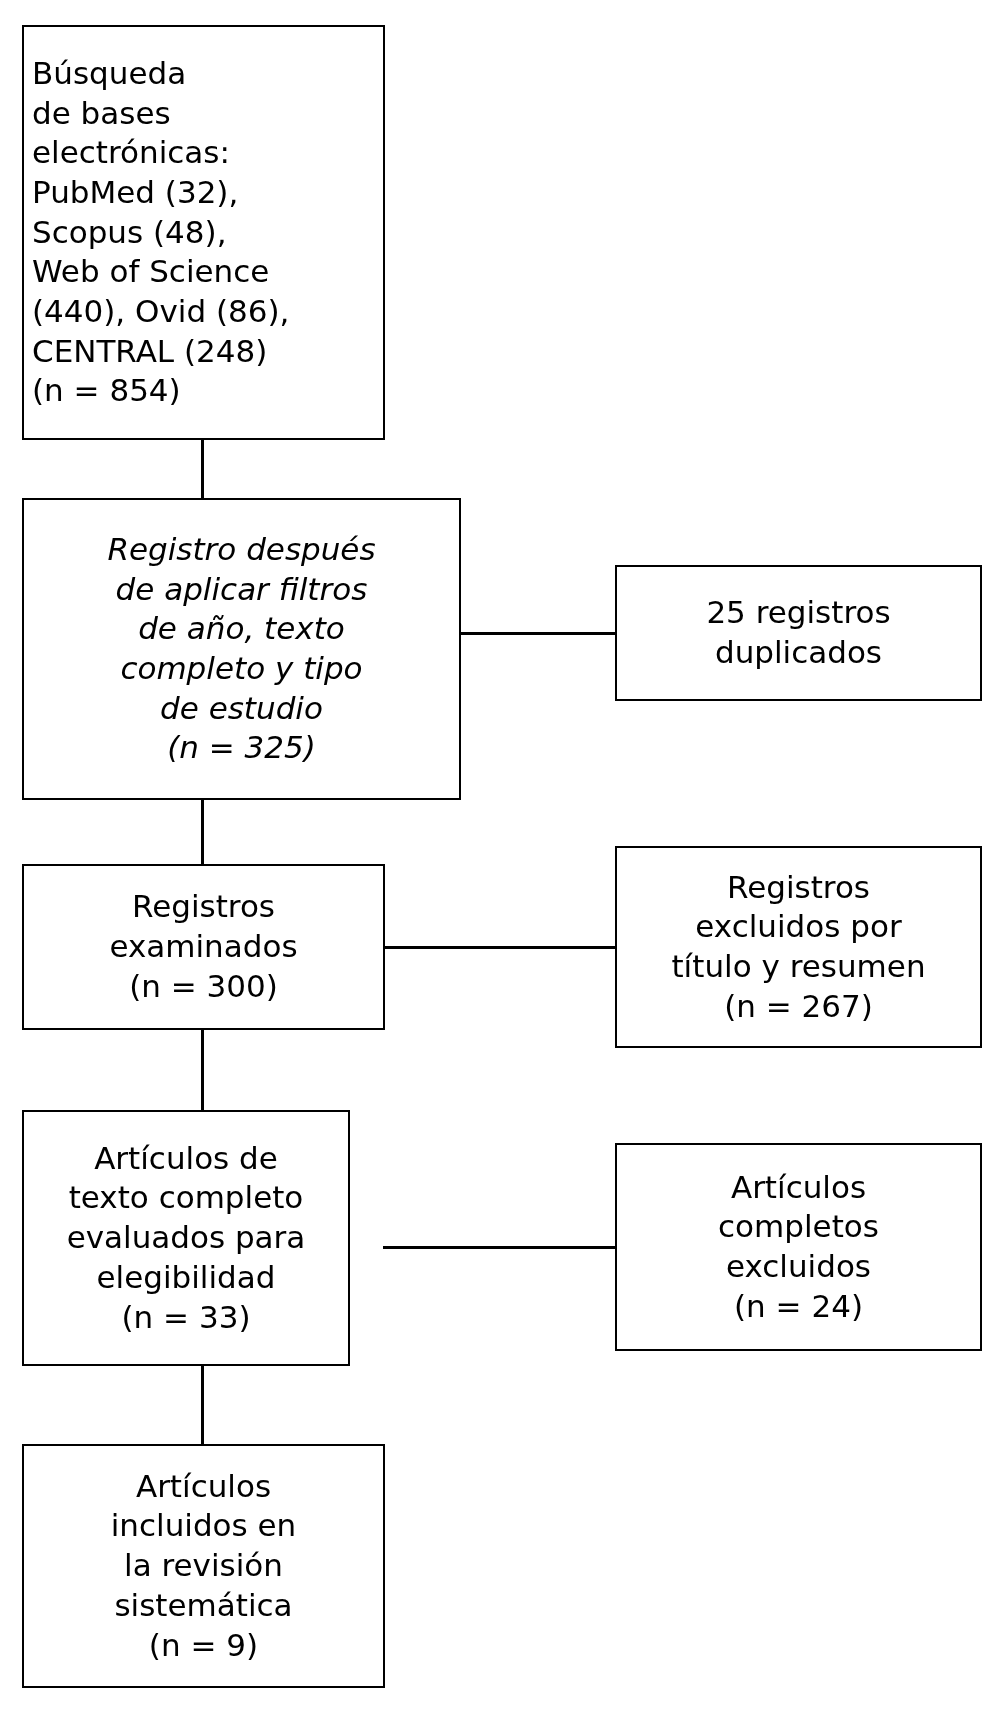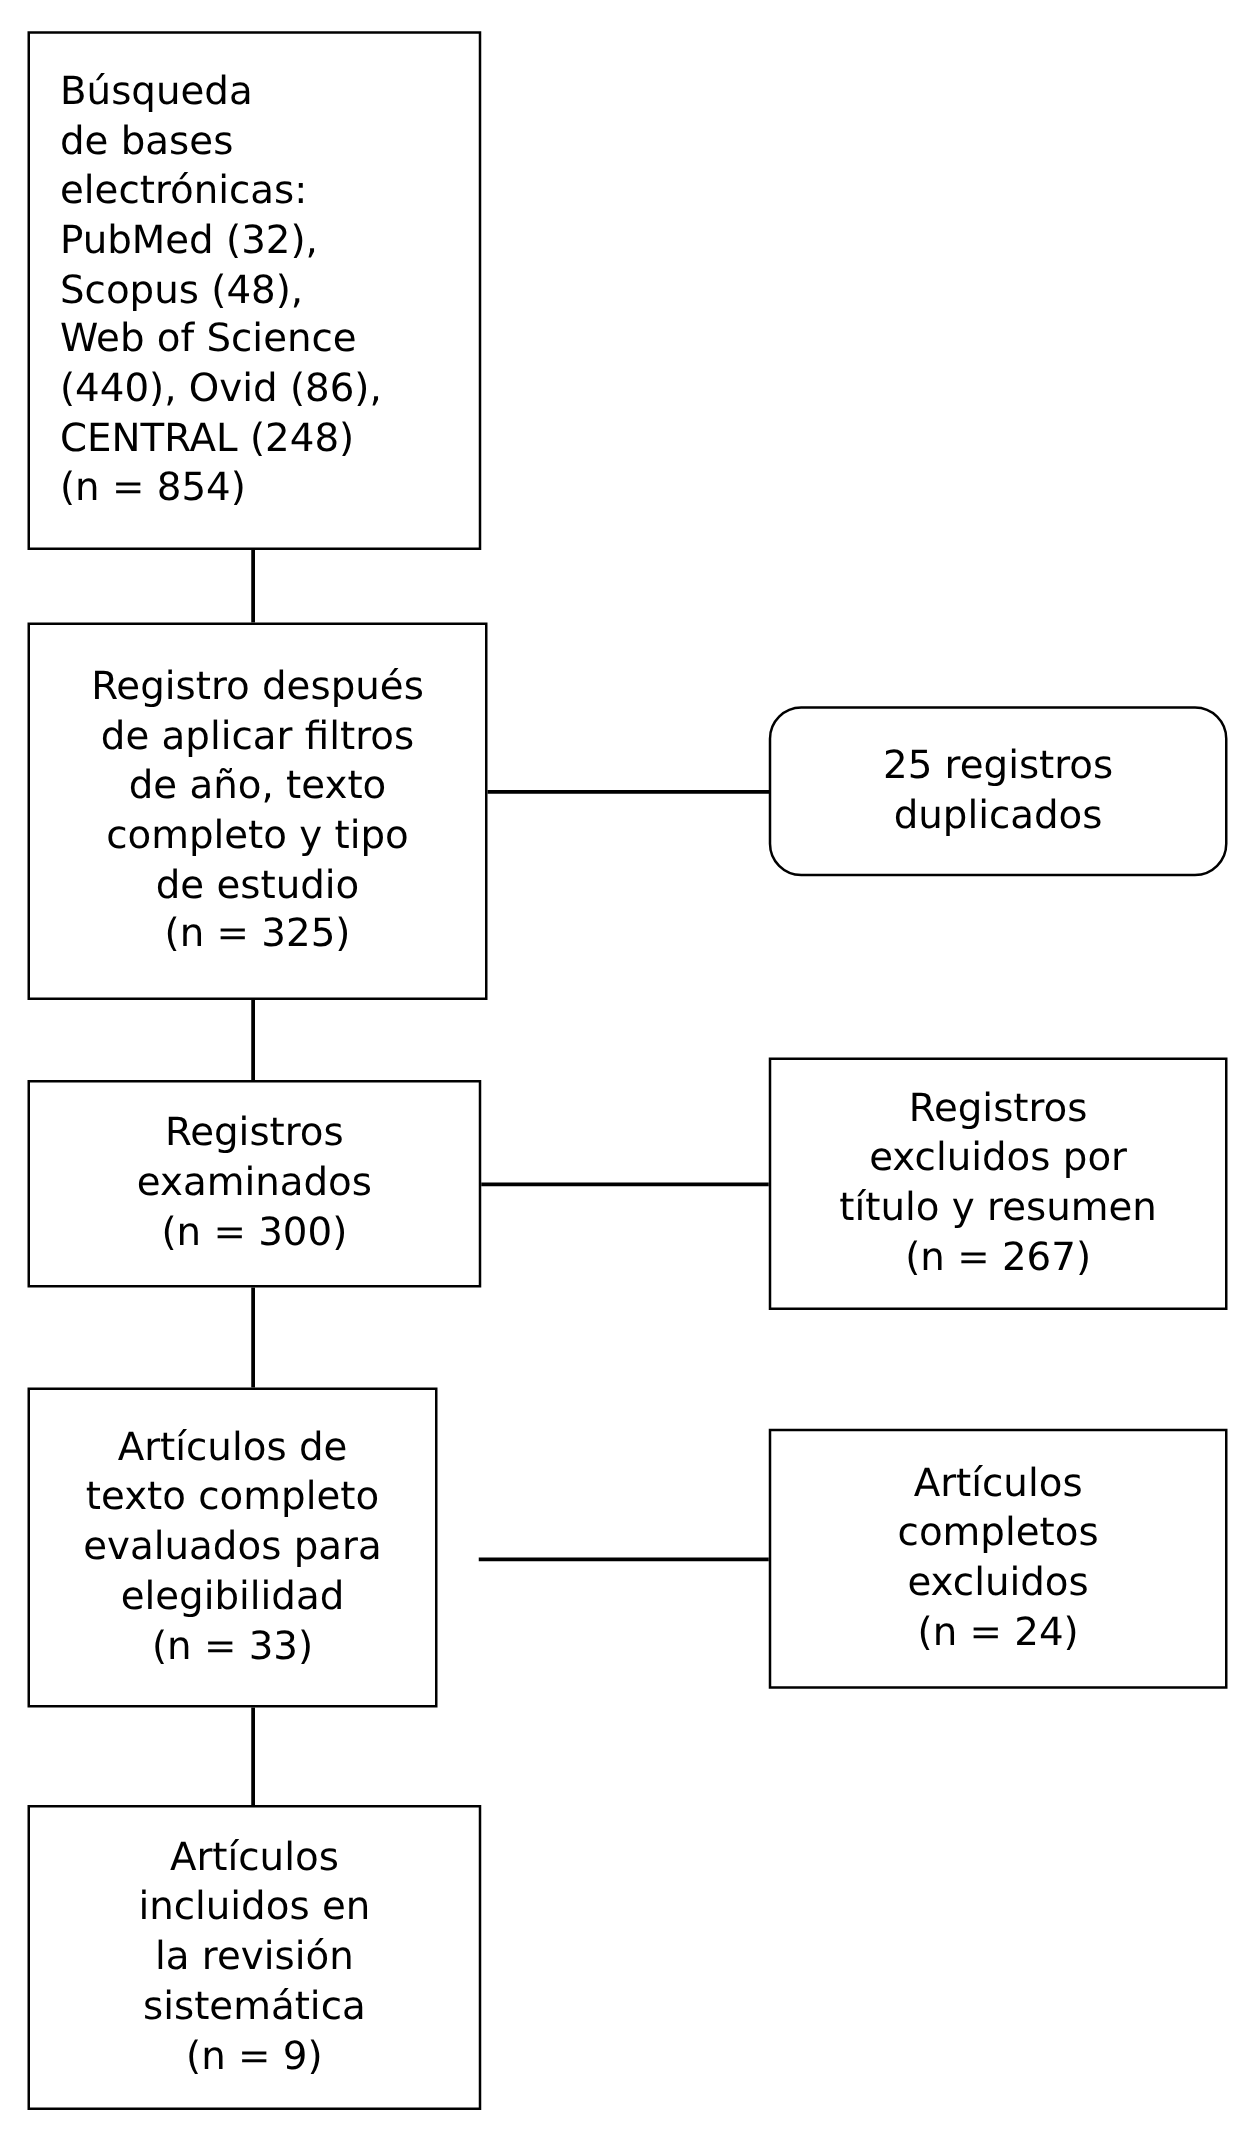--- a/index.html
+++ b/index.html
@@ -28,44 +28,44 @@
     color: #000000;
     font-size: 31px;
     line-height: 1.28;
     white-space: pre-line;
     padding: 4px 8px;
     z-index: 2;
   }
   .node.left-aligned {
     text-align: left;
     justify-content: flex-start;
-    padding-left: 24px;
+    padding-left: 8px;
   }
   .connector-v {
     position: absolute;
     width: 3px;
     background: #000000;
     z-index: 1;
   }
   .connector-h {
     position: absolute;
     height: 3px;
     background: #000000;
     z-index: 1;
   }
 
   
   #node-records-identified { left: 22px;  top: 25px;   width: 363px; height: 415px; }
-  #node-records-filtered   { left: 22px;  top: 498px;  width: 368px; height: 302px; }
+  #node-records-filtered   { left: 22px;  top: 498px;  width: 439px; height: 302px; font-style: italic; }
   #node-records-screened   { left: 22px;  top: 864px;  width: 363px; height: 166px; }
   #node-fulltext-assessed  { left: 22px;  top: 1110px; width: 328px; height: 256px; }
   #node-studies-included   { left: 22px;  top: 1444px; width: 363px; height: 244px; }
 
   
-  #node-duplicates-removed { left: 615px; top: 565px;  width: 367px; height: 136px; border-radius: 26px; }
+  #node-duplicates-removed { left: 615px; top: 565px;  width: 367px; height: 136px; }
   #node-records-excluded   { left: 615px; top: 846px;  width: 367px; height: 202px; }
   #node-fulltext-excluded  { left: 615px; top: 1143px; width: 367px; height: 208px; }
 
   
   #conn-v-1 { left: 201px; top: 438px;  height: 62px; }
   #conn-v-2 { left: 201px; top: 798px;  height: 68px; }
   #conn-v-3 { left: 201px; top: 1028px; height: 84px; }
   #conn-v-4 { left: 201px; top: 1364px; height: 82px; }
 
   

